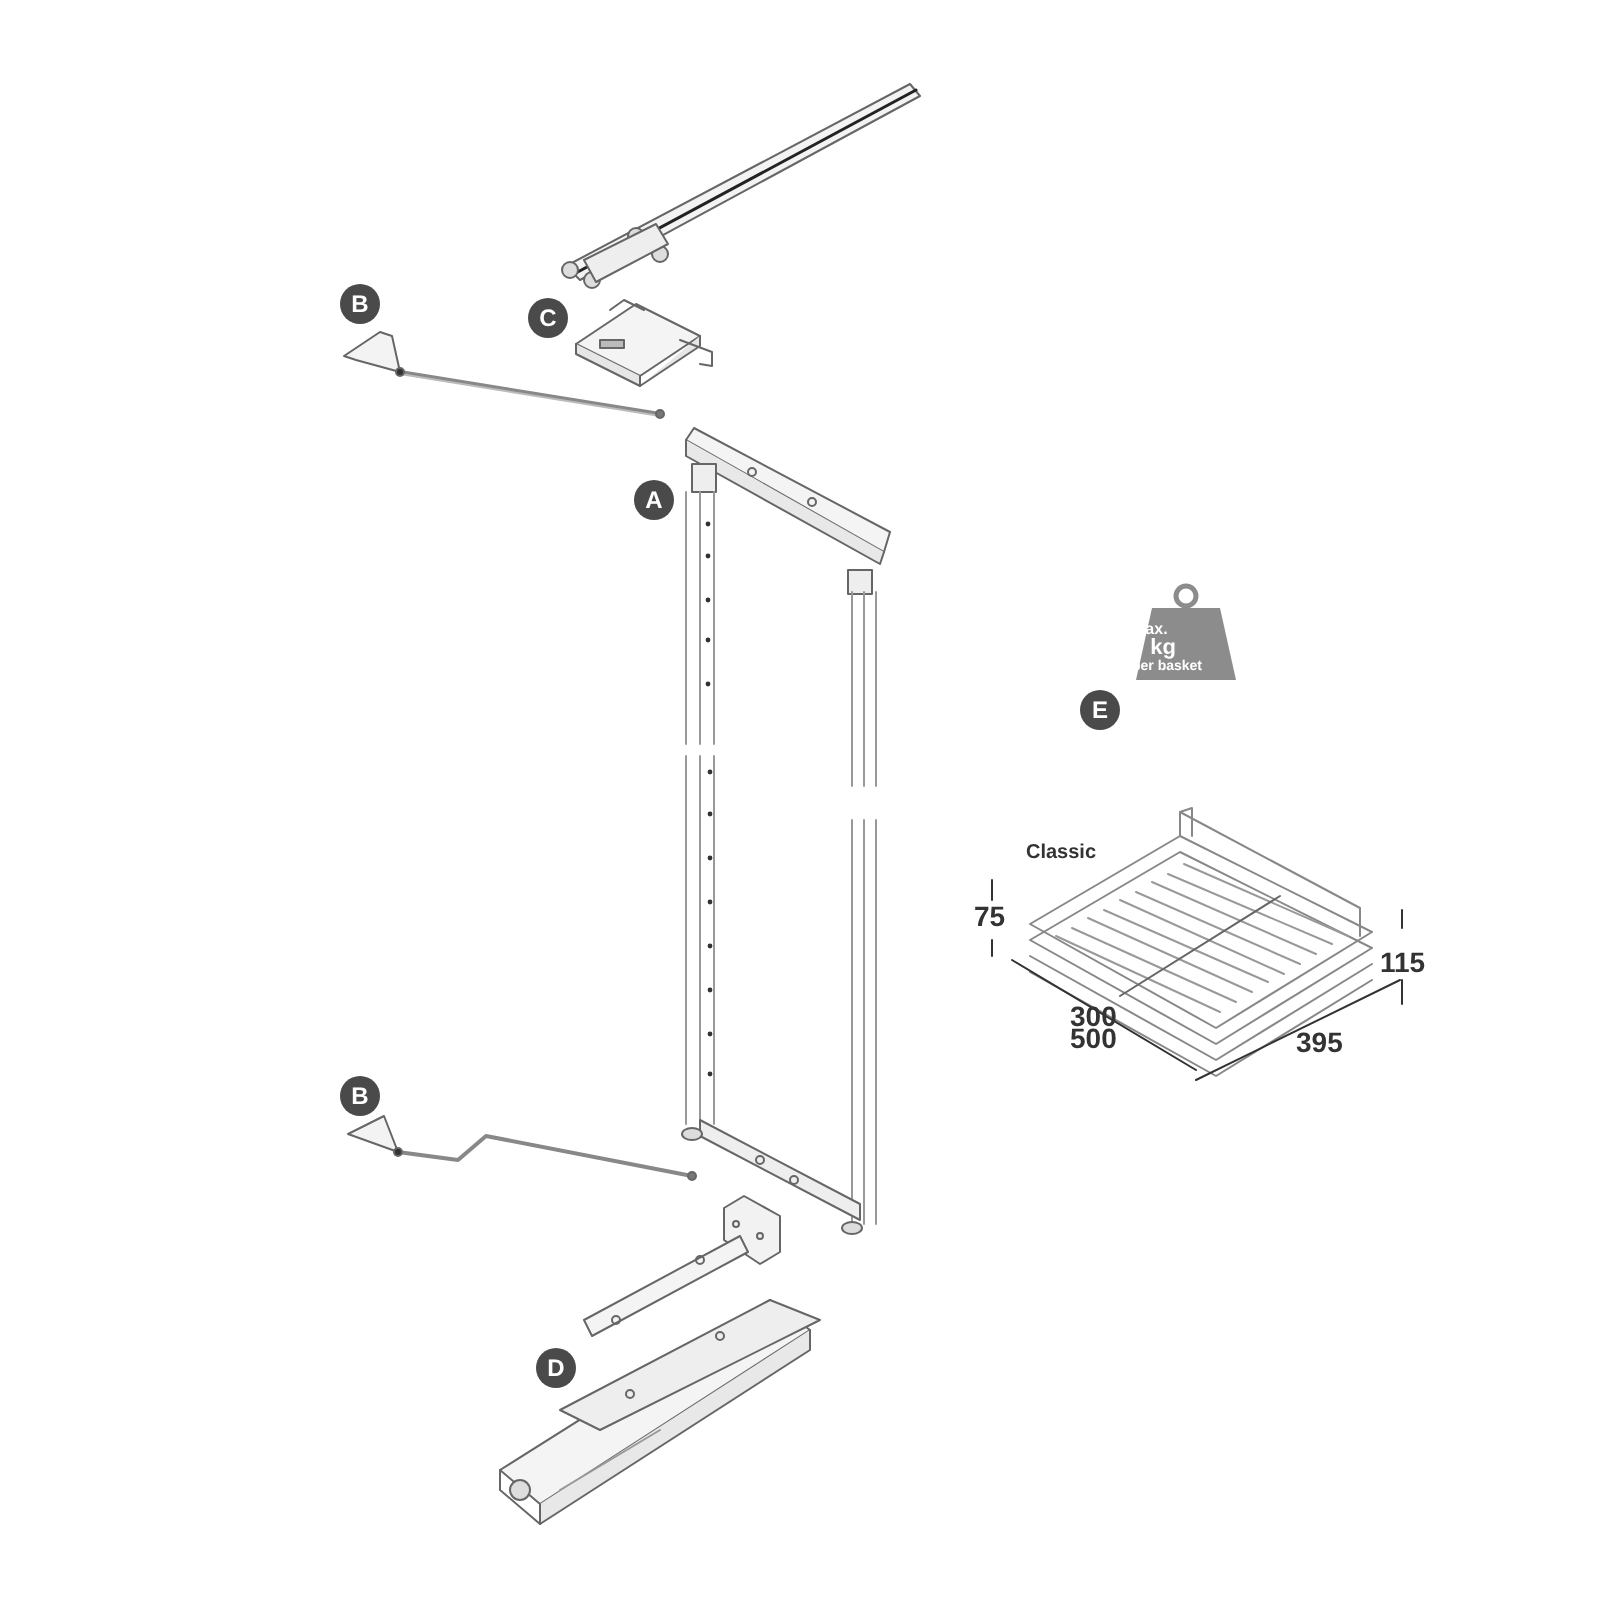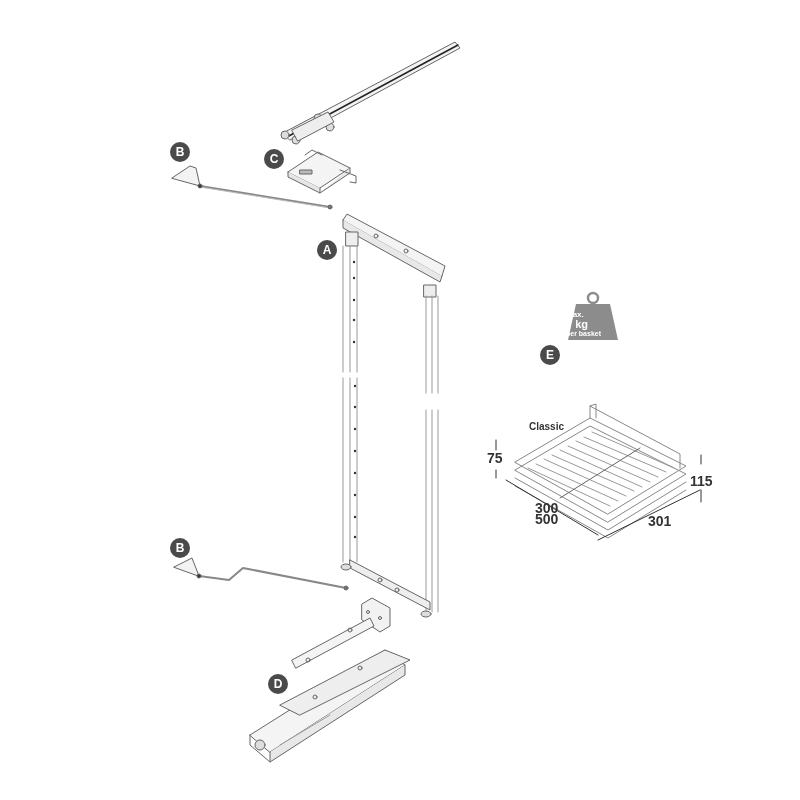--- a/index.html
+++ b/index.html
@@ -155,19 +155,19 @@
 <div class="badge" style="left:540px;top:345px;">E</div>
 <div class="badge" style="left:170px;top:538px;">B</div>
 <div class="badge" style="left:268px;top:674px;">D</div>
 
 <div class="weight-text">
   <div class="w1">Max.</div>
   <div class="w2">7 kg</div>
   <div class="w3">per basket</div>
 </div>
 
-<div class="lbl" style="left:513px;top:421px;font-size:10px;margin-left:16px;">Classic</div>
+<div class="lbl" style="left:513px;top:421px;font-size:10px;">Classic</div>
 <div class="lbl" style="left:487px;top:453px;">75</div>
 <div class="lbl" style="left:690px;top:476px;text-align:right;">115</div>
 <div class="lbl" style="left:535px;top:503px;">300</div>
 <div class="lbl" style="left:535px;top:514px;">500</div>
-<div class="lbl" style="left:648px;top:516px;">301</div>
+<div class="lbl" style="left:648px;top:516px;">395</div>
 </div>
 
 </body></html>

